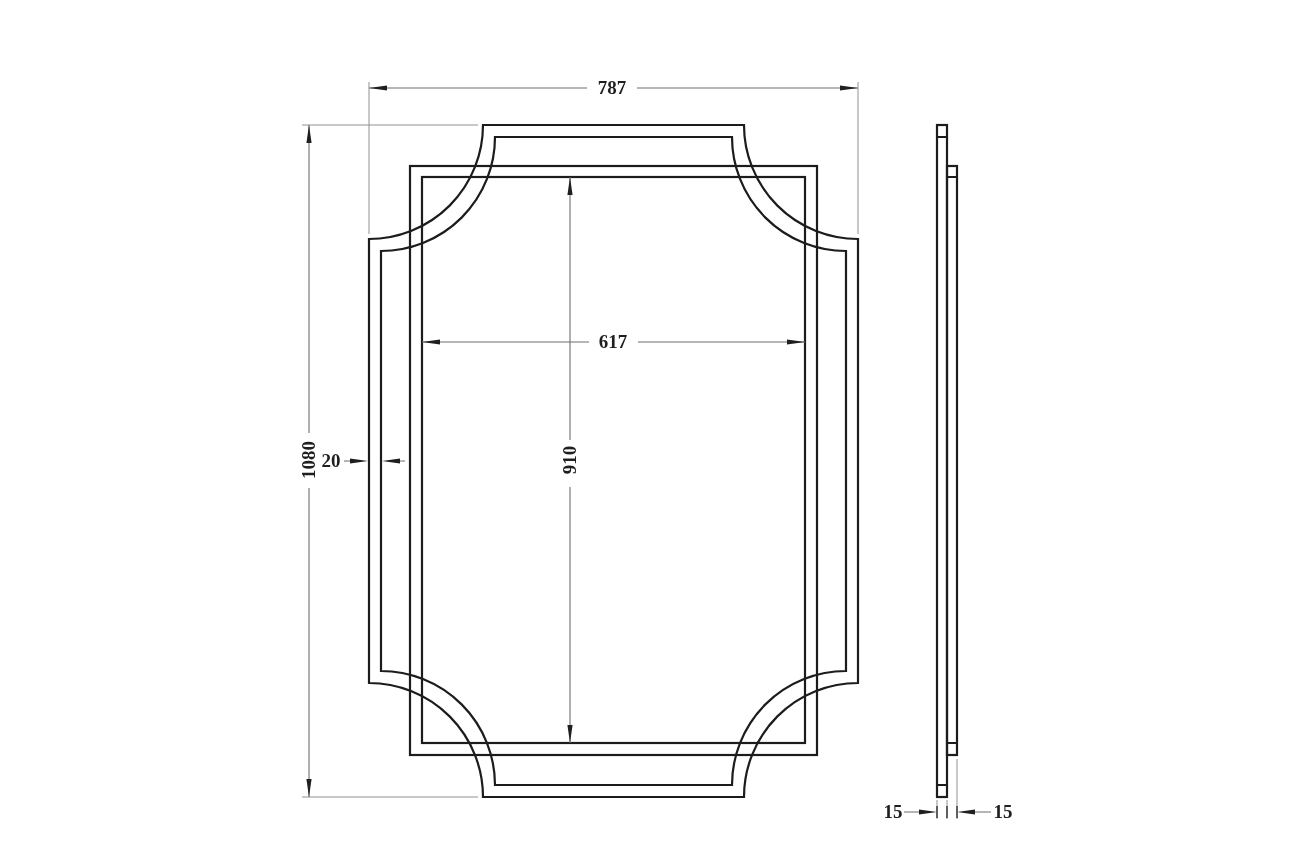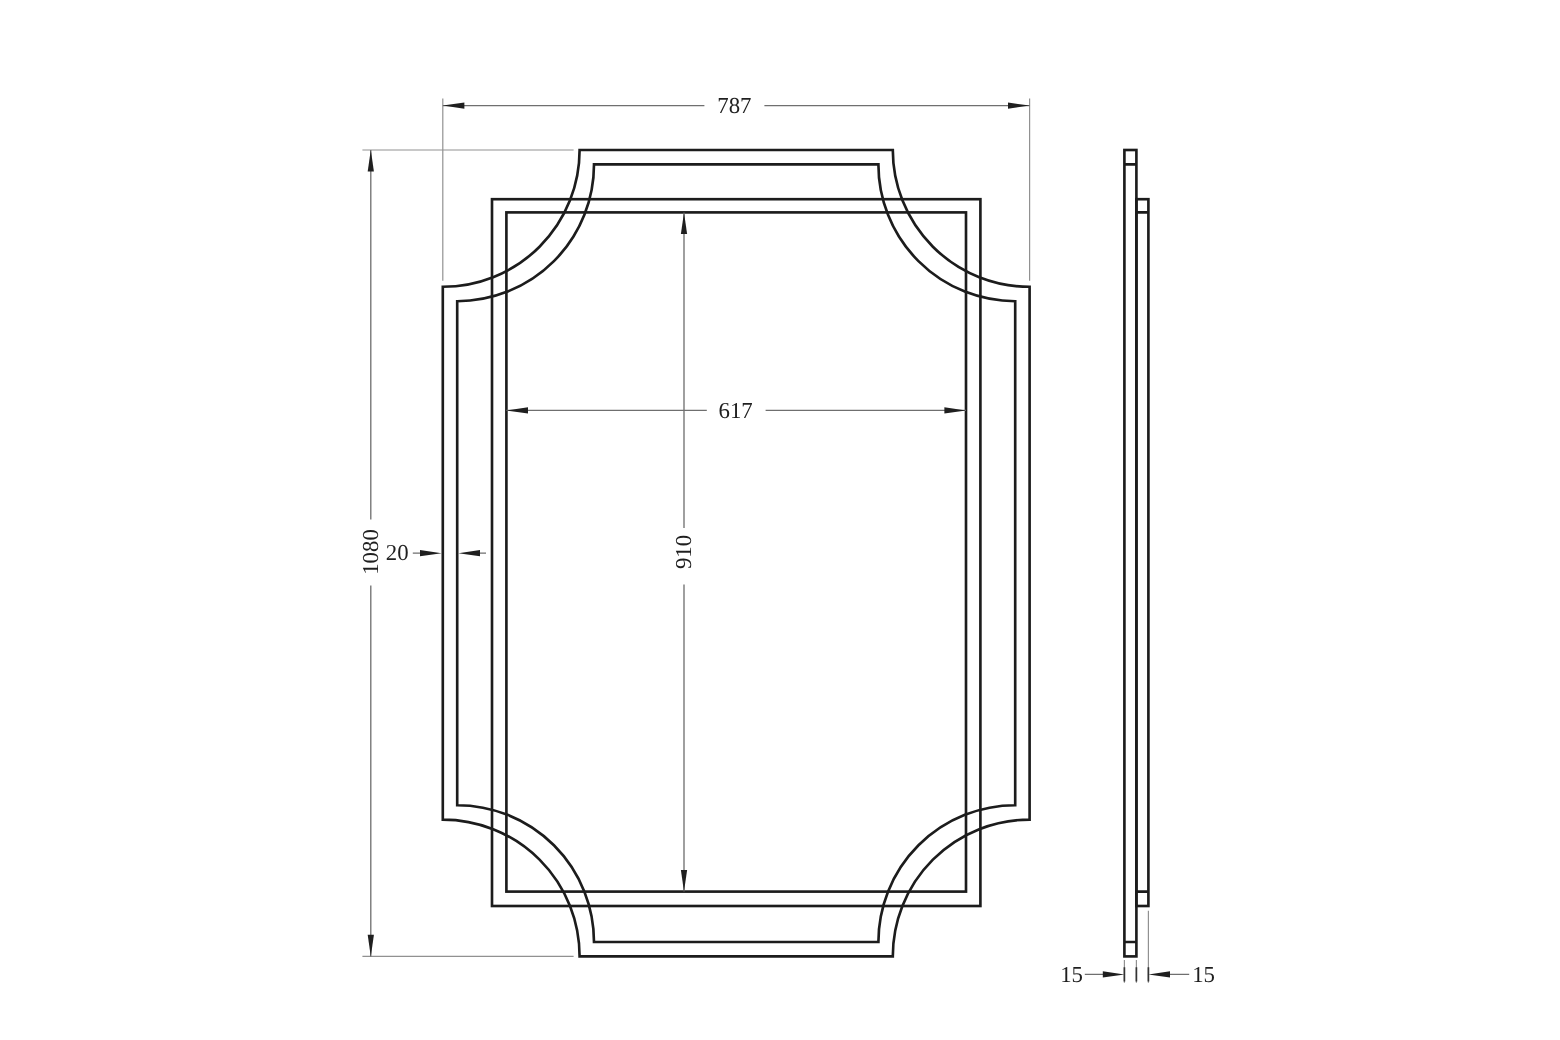--- a/index.html
+++ b/index.html
@@ -3,21 +3,21 @@
 <meta charset="utf-8">
 <style>
   :root{
     --background:#ffffff;
     --object-line:#1c1c1c;
     --dim-line:#6f6f6f;
     --ext-line:#919191;
     --text-color:#1f1f1f;
   }
   html,body{margin:0;padding:0;background:var(--background);}
-  .canvas{position:relative;width:1300px;height:867px;background:var(--background);overflow:hidden;}
+  .canvas{position:relative;width:1300px;height:867px;background:var(--background);overflow:hidden;font-weight:bold;}
   svg{position:absolute;left:0;top:0;}
   .ext{stroke:var(--ext-line);stroke-width:1;fill:none;}
   .dim{stroke:var(--dim-line);stroke-width:1.1;fill:none;}
   .tick{stroke:#333333;stroke-width:1.4;fill:none;}
   .obj{stroke:var(--object-line);stroke-width:2.2;fill:none;stroke-linejoin:miter;}
   .arrow{fill:var(--text-color);stroke:none;}
   text{font-family:"Liberation Serif","DejaVu Serif",serif;font-size:19px;fill:var(--text-color);}
 </style>
 </head>
 <body>

